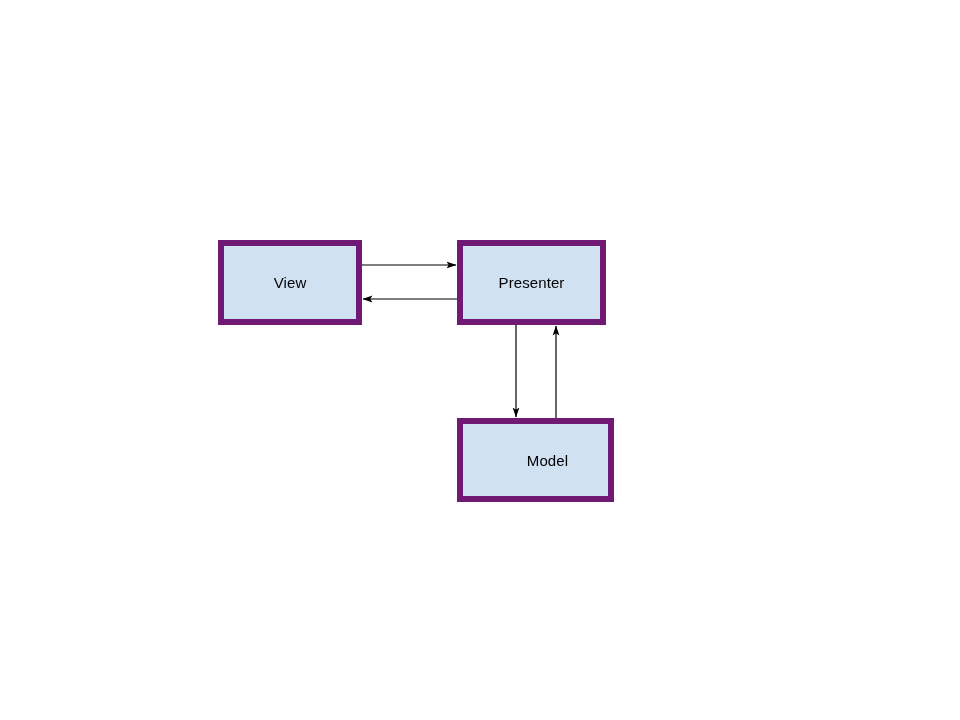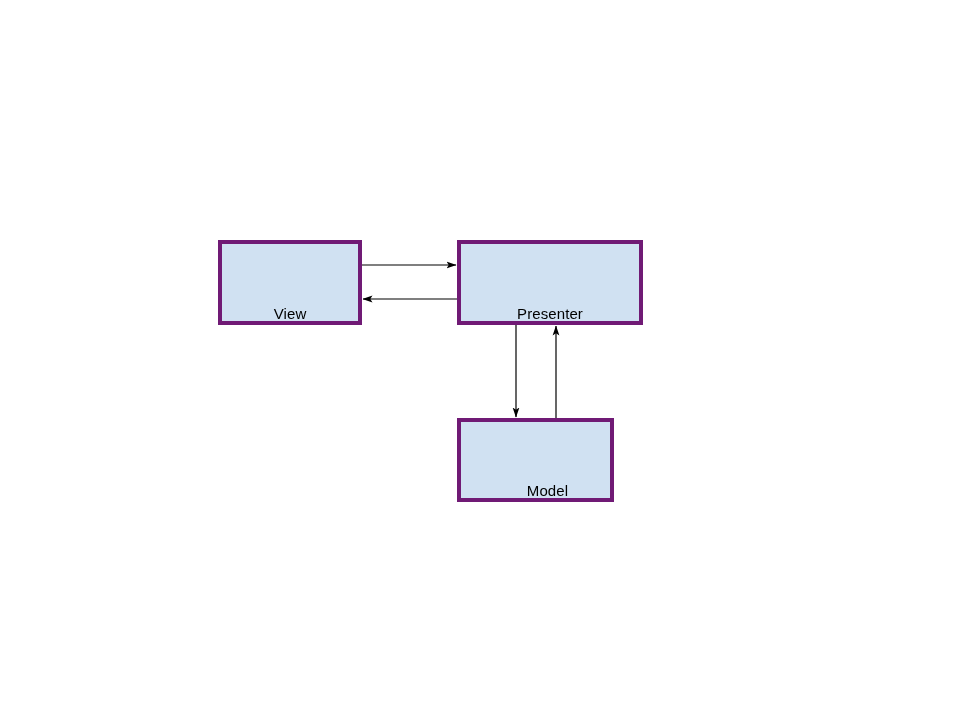--- a/index.html
+++ b/index.html
@@ -16,44 +16,44 @@
   #canvas {
     position: relative;
     width: 960px;
     height: 720px;
     background: #ffffff;
   }
   .node {
     position: absolute;
     box-sizing: border-box;
     background: #d0e1f2;
-    border: 4px solid #701a75;
+    border: 6px solid #701a75;
     display: flex;
-    align-items: flex-end;
+    align-items: center;
     justify-content: center;
   }
   .node-label {
     font-family: "Liberation Sans", sans-serif;
     font-size: 15px;
     line-height: 1;
     color: #000000;
     text-align: center;
     white-space: nowrap;
     letter-spacing: 0.1px;
   }
   #node-view {
     left: 218px;
     top: 240px;
     width: 144px;
     height: 85px;
   }
   #node-presenter {
     left: 457px;
     top: 240px;
-    width: 186px;
+    width: 149px;
     height: 85px;
   }
   #node-model {
     left: 457px;
     top: 418px;
     width: 157px;
     height: 84px;
     padding-left: 24px;
   }
   #edge-layer {

